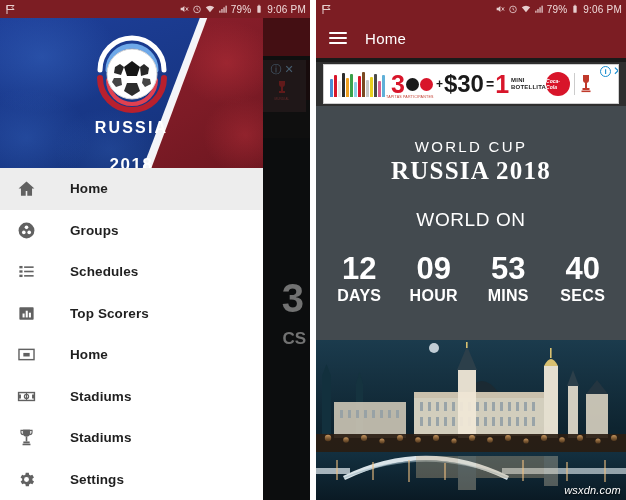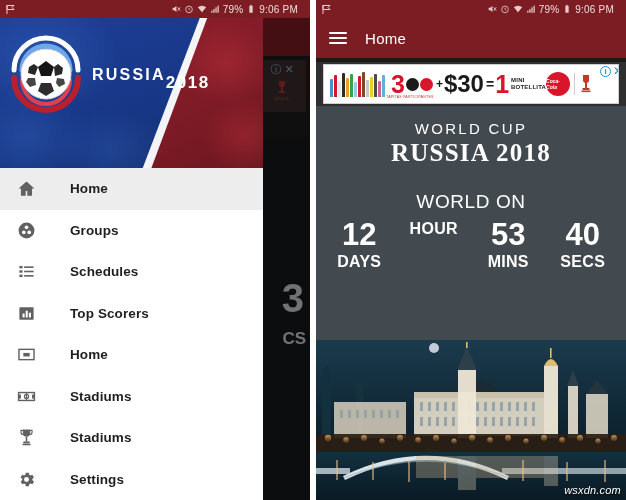--- a/index.html
+++ b/index.html
@@ -14,21 +14,21 @@
   
   .phone { position: relative; height: 500px; overflow: hidden; background: #1a1a1a; }
   .phone.left  { width: 310px; }
   .gutter { width: 6px; height: 500px; background: #ffffff; }
   .phone.right { width: 310px; }
 
   
   .statusbar {
     position: absolute; top: 0; left: 0; right: 0; height: 18px;
     background: #7c1d23; color: #ffffff;
-    display: flex; align-items: center; padding: 0 12px 0 5px;
+    display: flex; align-items: center; padding: 0 4px 0 5px;
     z-index: 60;
   }
   .sb-left { display: flex; align-items: center; gap: 4px; }
   .sb-right { margin-left: auto; display: flex; align-items: center; gap: 3px; }
   .sb-text { font-size: 10px; letter-spacing: .2px; color: #f0dcdc; }
   .sb-ico { width: 10px; height: 10px; display: inline-block; opacity: .92; }
   .sb-ico svg { display: block; width: 10px; height: 10px; fill: #f0dcdc; }
   .sb-flag svg { width: 11px; height: 11px; }
 
   
@@ -93,21 +93,21 @@
     clip-path: polygon(52% 0, 100% 0, 100% 100%, 6% 100%);
   }
   .dh-white {
     position: absolute; top: 0; right: 0; width: 124px; height: 100%;
     background: #ffffff;
     clip-path: polygon(49% 0, 55% 0, 10% 100%, 3% 100%);
     opacity: .95;
   }
   .dh-logo {
     position: absolute; left: 0; right: 0; top: 12px;
-    display: flex; flex-direction: row; align-items: center;
+    display: flex; flex-direction: column; align-items: center;
   }
   .logo-wrap { position: relative; width: 92px; height: 88px; }
   .logo-wrap svg { display: block; width: 92px; height: 88px; }
   .dh-title {
     color: #ffffff; font-size: 16px; font-weight: bold;
     letter-spacing: 2.2px; margin-top: 1px; text-align: center;
   }
   .dh-year {
     color: #ffffff; font-size: 17px; font-weight: bold;
     letter-spacing: 1.6px; margin-top: 18px; text-align: center;
@@ -174,35 +174,35 @@
     width: 11px; height: 11px; border-radius: 50%; border: 1.2px solid #1b8fd1;
     color: #1b8fd1; font-size: 8px; line-height: 9px; text-align: center; font-weight: bold;
     cursor: pointer;
   }
   .ad-x { color: #1b8fd1; font-size: 12px; line-height: 11px; cursor: pointer; font-weight: 300; }
 
   .r-body {
     position: absolute; top: 106px; left: 0; right: 0; bottom: 0;
     background: #434a4f; overflow: hidden;
   }
-  .r-headline { text-align: center; padding-top: 14px; }
+  .r-headline { text-align: center; padding-top: 32px; }
   .r-wc {
     color: #ffffff; font-size: 15px; letter-spacing: 2.3px; font-weight: normal;
   }
   .r-russia {
     color: #ffffff; font-size: 25px; letter-spacing: 1.2px; font-weight: bold;
     font-family: "Liberation Serif", serif; margin-top: 2px;
   }
   .r-coming {
     color: #ffffff; font-size: 19px; letter-spacing: .6px; text-align: center;
     margin-top: 24px; font-weight: normal;
   }
   .countdown {
     display: flex; justify-content: center; align-items: flex-start;
-    margin-top: 6px; padding: 0 6px;
+    margin-top: 22px; padding: 0 6px;
   }
   .cd-cell { text-align: center; flex: 1; }
   .cd-num { color: #ffffff; font-size: 31px; font-weight: bold; line-height: 1.05; }
   .cd-lbl { color: #ffffff; font-size: 16px; font-weight: bold; letter-spacing: .3px; margin-top: 1px; }
 
   .cityscape {
     position: absolute; left: 0; right: 0; bottom: 0; height: 160px; overflow: hidden;
     background:
       linear-gradient(180deg, #1d3b4c 0%, #16303f 30%, #0f2430 60%, #0a1a22 100%);
   }
@@ -488,20 +488,21 @@
         <div class="r-russia">RUSSIA 2018</div>
       </div>
       <div class="r-coming">WORLD ON</div>
 
       <div class="countdown">
         <div class="cd-cell">
           <div class="cd-num">12</div>
           <div class="cd-lbl">DAYS</div>
         </div>
         <div class="cd-cell">
+          <div class="cd-num">09</div>
           <div class="cd-lbl">HOUR</div>
         </div>
         <div class="cd-cell">
           <div class="cd-num">53</div>
           <div class="cd-lbl">MINS</div>
         </div>
         <div class="cd-cell">
           <div class="cd-num">40</div>
           <div class="cd-lbl">SECS</div>
         </div>

